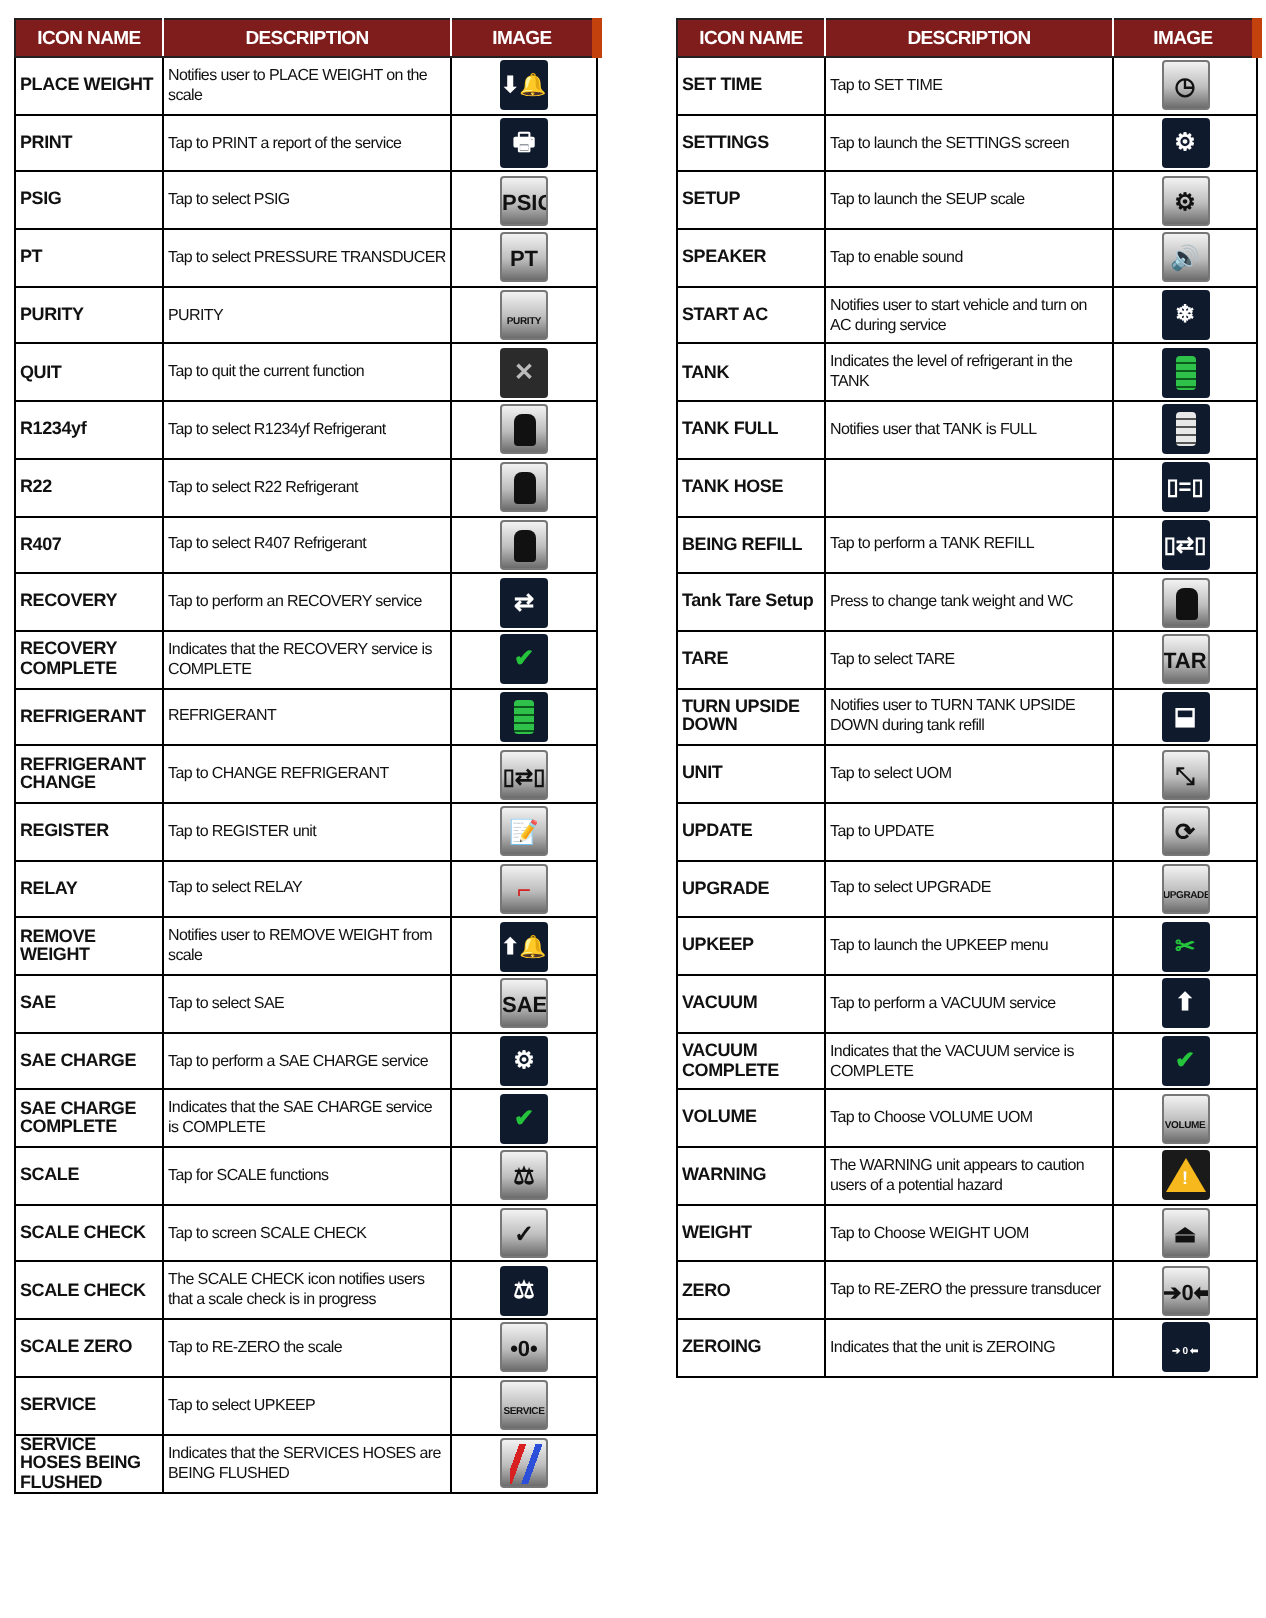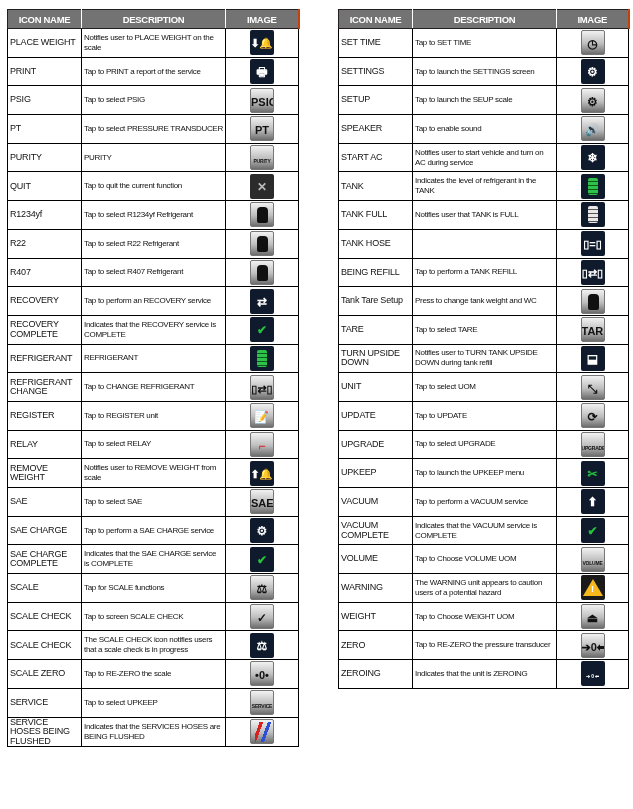--- a/index.html
+++ b/index.html
@@ -1,28 +1,28 @@
 <!DOCTYPE html>
 <html><head>
 <meta charset="utf-8">
 <style>
   html, body { margin: 0; padding: 0; background: #ffffff; }
   body { width: 633px; height: 809px; position: relative; overflow: hidden;
          font-family: "Liberation Sans Narrow", "Liberation Sans", sans-serif; }
   table.icons { position: absolute; top: 9px; border-collapse: collapse; table-layout: fixed; }
   table.icons.left { left: 7px; width: 291px; }
   table.icons.right { left: 338px; width: 290px; }
-  table.icons th { background: #737373; color: #fff; font-weight: bold; font-size: 9.5px;
+  table.icons th { background: #7f1d1d; color: #fff; font-weight: bold; font-size: 9.5px;
                    height: 18px; padding: 0; text-align: center; border: 1px solid #231f20;
                    border-right: 1px solid #ffffff; letter-spacing: -0.3px; }
-  table.icons th:last-child { border-right: 2px solid #c2410c; }
+  table.icons th:last-child { border-right: 5px solid #c2410c; }
   table.icons td { border: 1px solid #000; padding: 0 2px; vertical-align: middle; }
   table.left td { height: 27.7px; }
   table.right td { height: 27.7px; }
-  td.name { font-weight: normal; font-size: 9px; line-height: 9.5px; letter-spacing: -0.2px; color: #111; }
+  td.name { font-weight: bold; font-size: 9px; line-height: 9.5px; letter-spacing: -0.2px; color: #111; }
   td.desc { font-size: 8px; line-height: 10px; letter-spacing: -0.3px; color: #111; }
   td.img { text-align: center; padding: 0; }
   .icon { display: inline-block; width: 24px; height: 25px; border-radius: 2px; vertical-align: middle;
           position: relative; overflow: hidden; font-family: "Liberation Sans", sans-serif;
           font-weight: bold; line-height: 23px; text-align: center; }
   .icon.gray { background: linear-gradient(#f2f2f2 0%, #bdbdbd 55%, #6c6c6c 100%); color: #111; border: 1px solid #777; width: 22px; height: 23px; }
   .icon.dark { background: #0f1a2c; color: #fff; }
   .icon .g { font-size: 11px; }
   .icon .t { font-size: 5px; letter-spacing: -0.2px; }
   .icon .m { font-size: 12px; }

